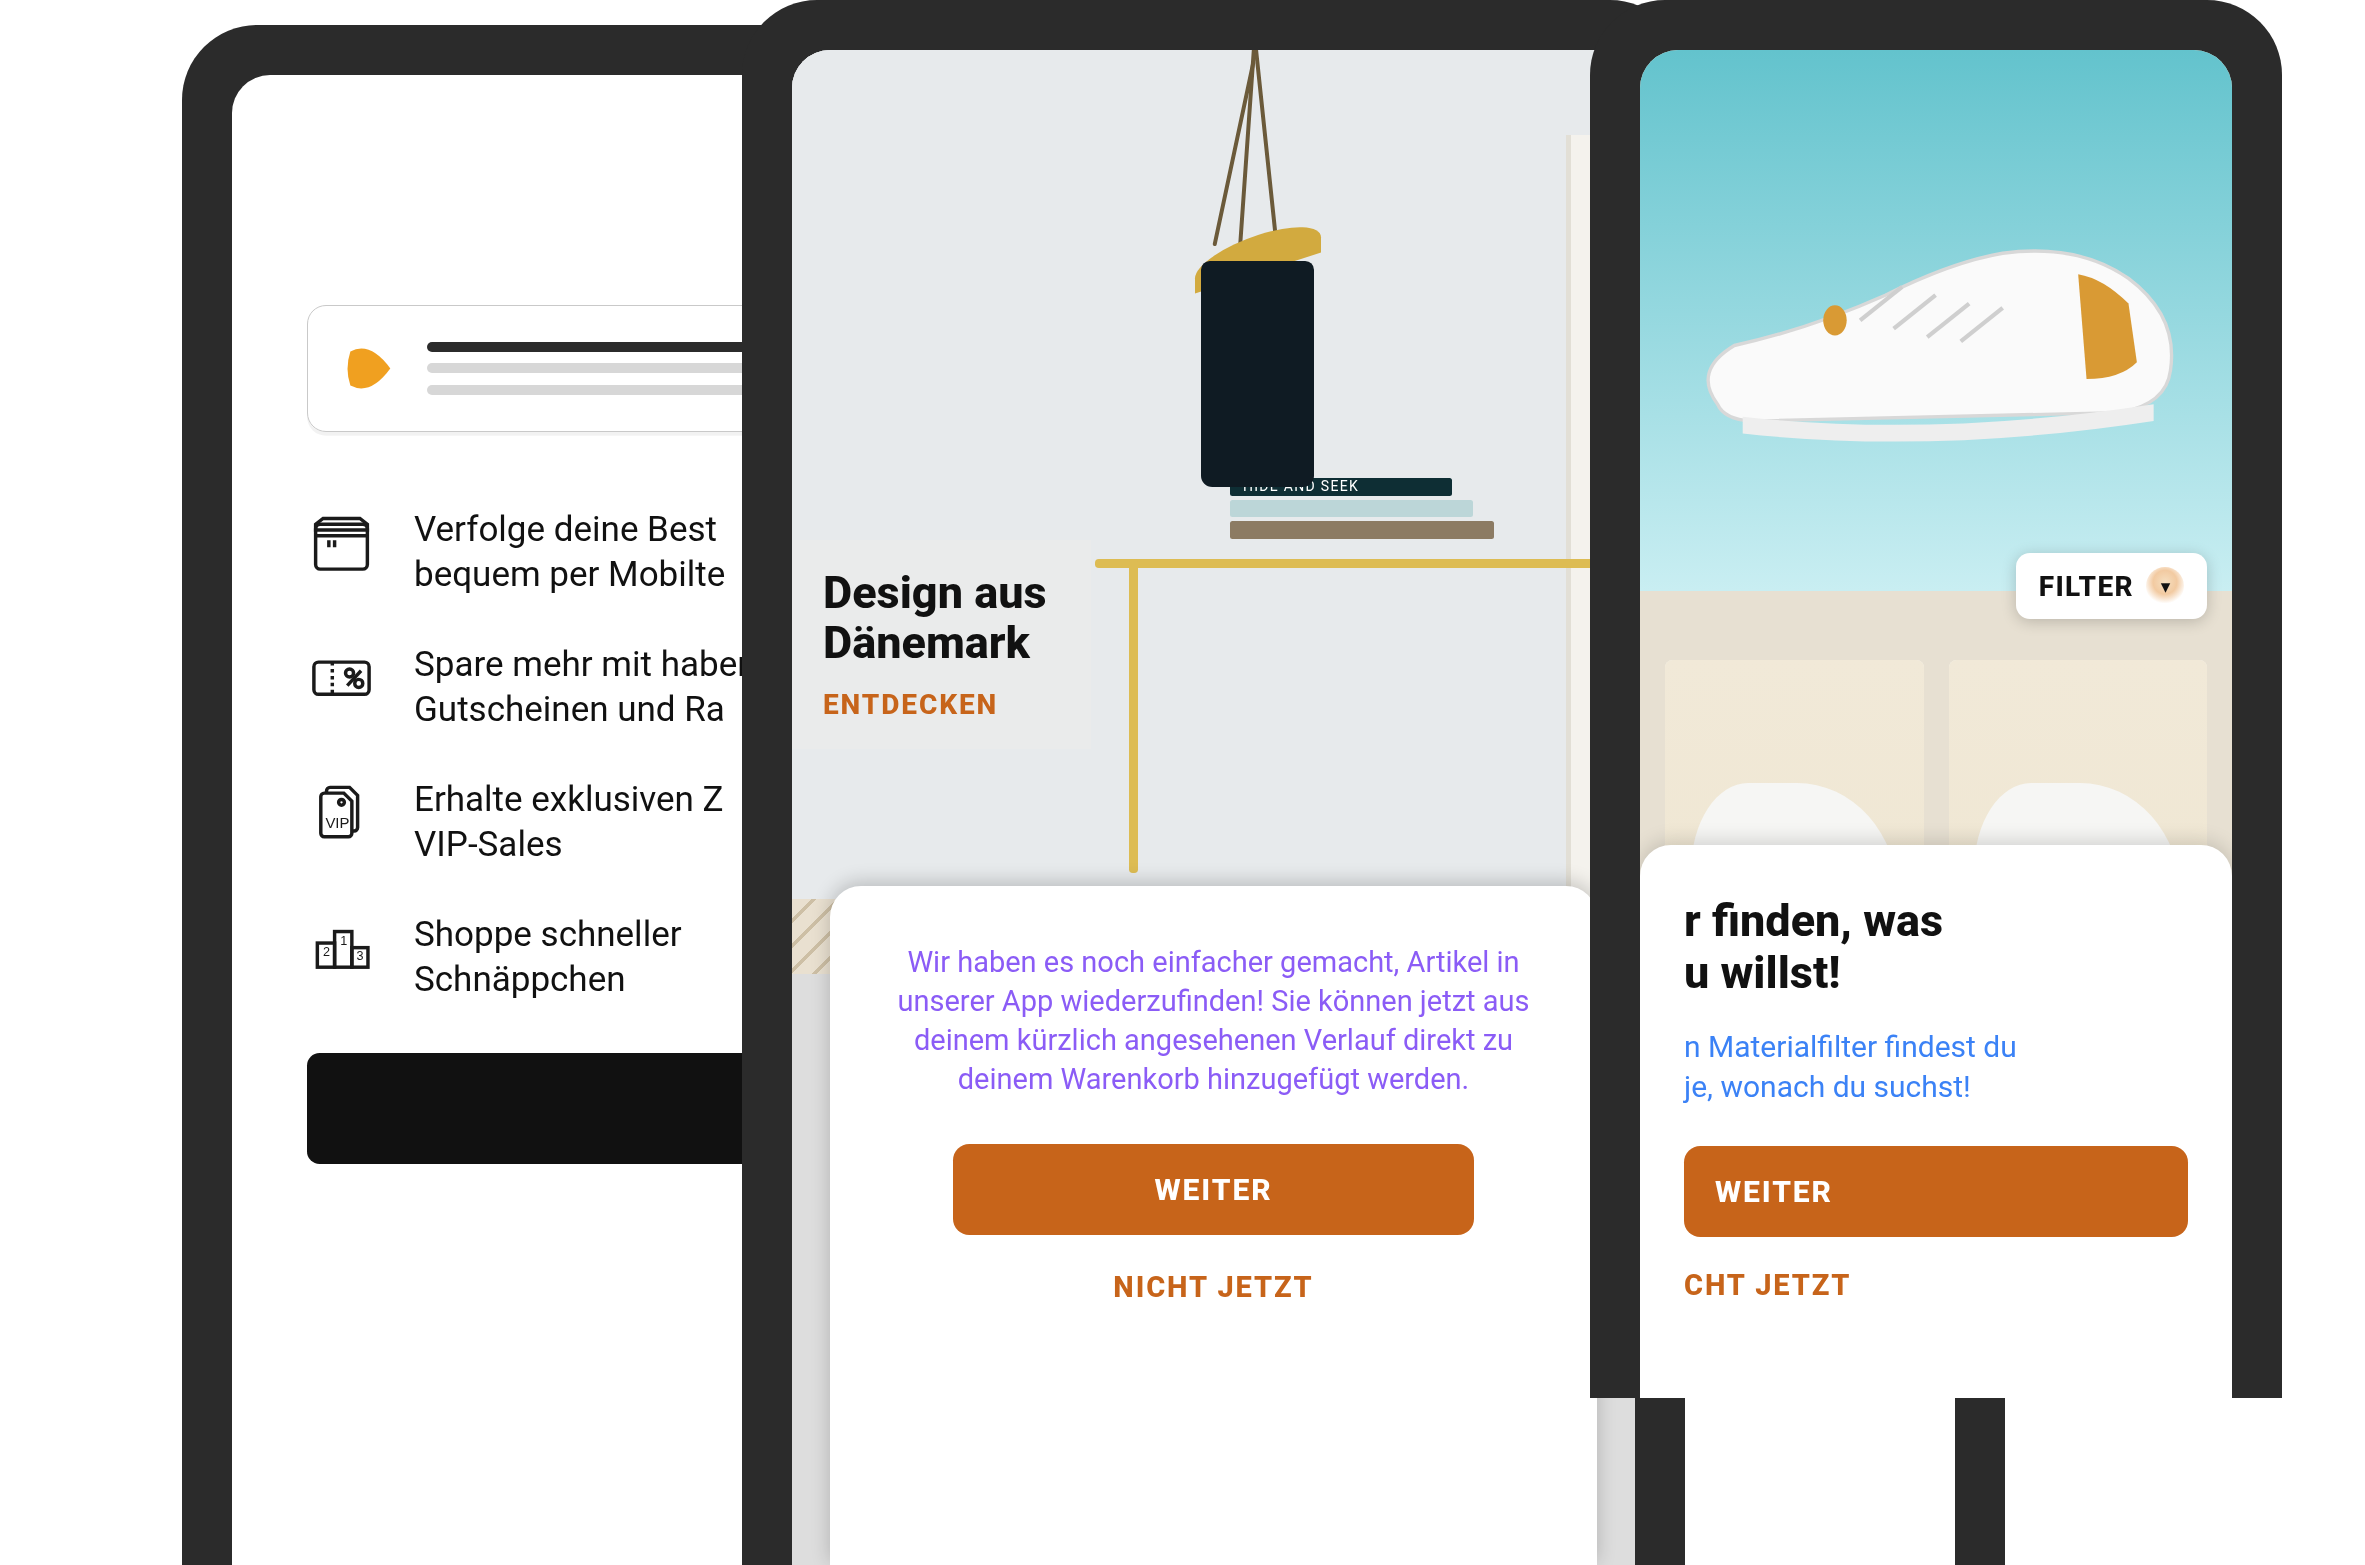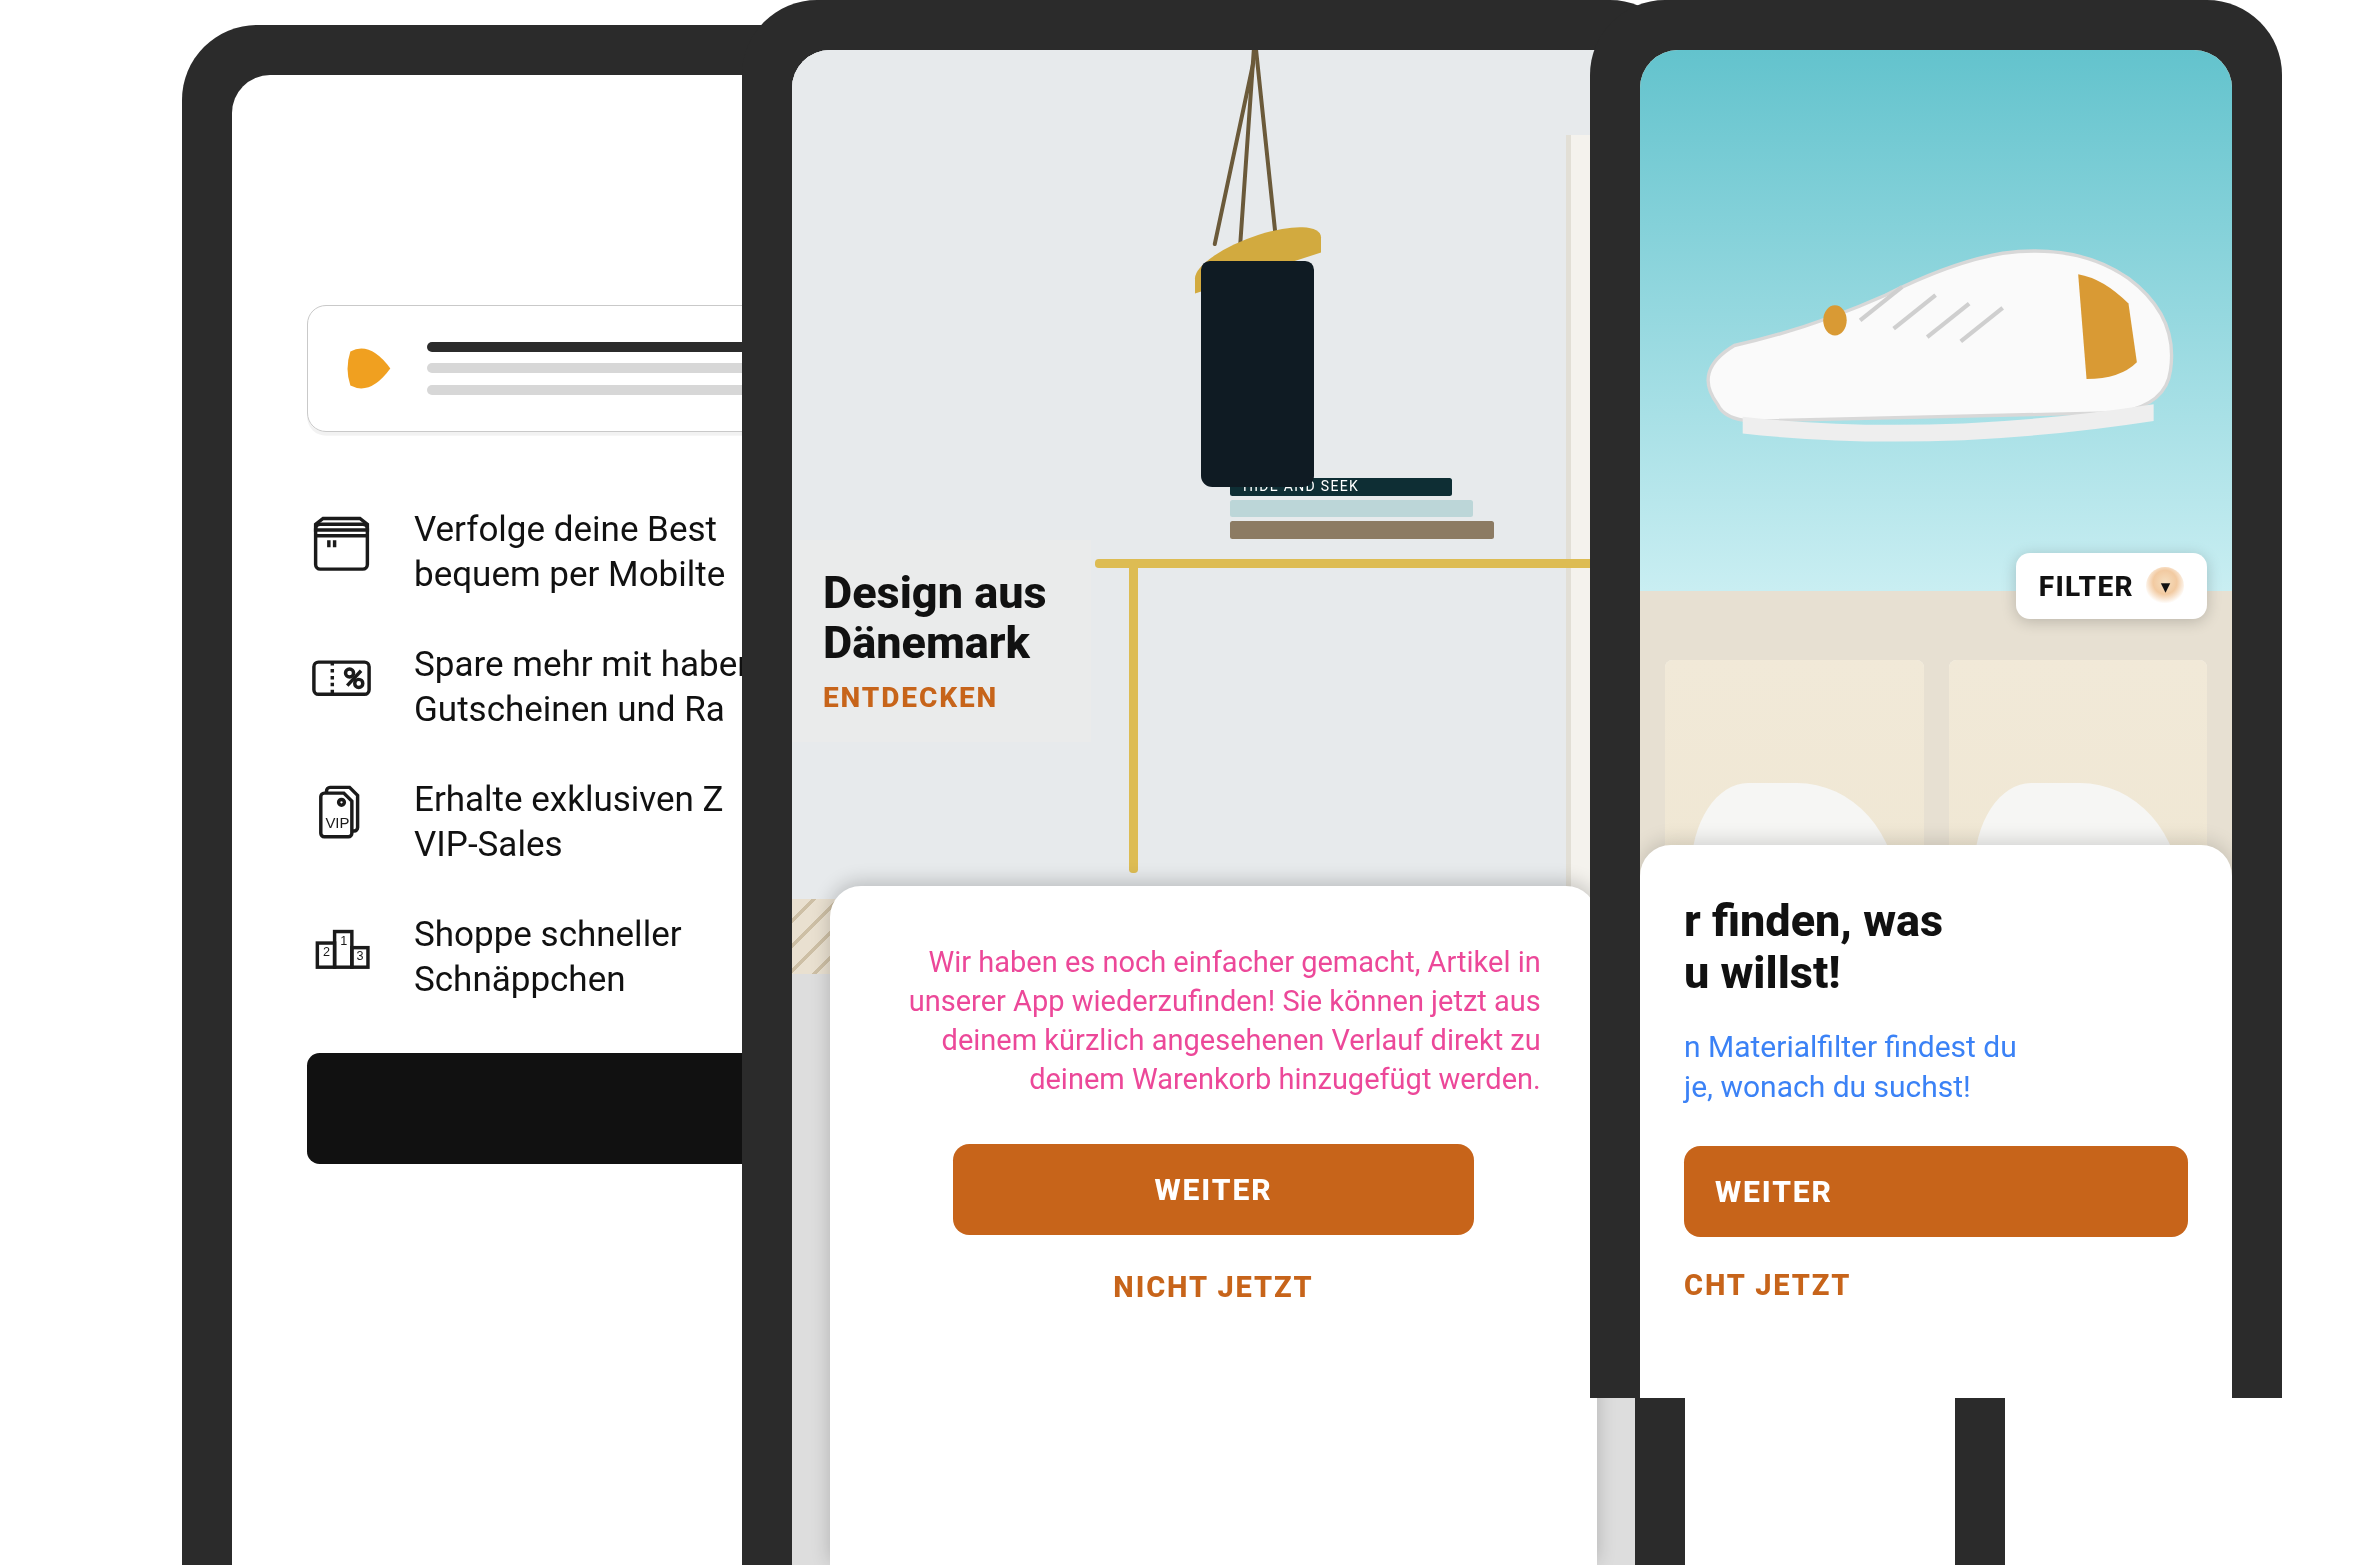--- a/index.html
+++ b/index.html
@@ -141,38 +141,38 @@
   .devB .hero-scene .panel {
     position:absolute; right:-6.3px; top:10%; bottom:0; width:75px; background:#f4f2ed; border-left:5px solid #e2dfd6;
   }
 
   .devB .hero .overlay-box {
     position:absolute; left:0; top:490px;
     background: rgba(235,235,235,0.88);
     padding: 28px 44px 28px 31px;
   }
   .devB .overlay-box .ob-title { font-size: 45px; font-weight: 800; color:#111; line-height:1.1; }
-  .devB .overlay-box .ob-cta { margin-top: 14px; font-size: 28px; font-weight: 800; letter-spacing: 1.9px; color:#c7641a; }
+  .devB .overlay-box .ob-cta { margin-top: 21px; font-size: 28px; font-weight: 800; letter-spacing: 1.9px; color:#c7641a; }
 
   .devB .rug {
     height: 75px;
     background:
       repeating-linear-gradient(135deg, #e9e0d0 0 14px, #cdbfa5 14px 17.6px),
       linear-gradient(#dfe4e6,#dfe4e6);
   }
 
   .devB .modal {
     position:absolute; left:38px; right:38px; bottom:0;
     background:#fff; border-radius: 31px 31px 0 0;
     padding: 57px 50px 38px 50px;
     box-shadow: 0 -3.8px 19px rgba(0,0,0,0.2);
     min-height: 679px;
   }
   .devB .modal .m-title { text-align:center; font-size: 45px; font-weight: 800; color:#111; margin-bottom: 25px;}
-  .devB .modal .m-body { text-align:right; font-size: 29px; color:#ec4899; line-height:1.35; padding: 0 6.3px;}
+  .devB .modal .m-body { text-align:center; font-size: 29px; color:#8b5cf6; line-height:1.35; padding: 0 6.3px;}
   .devB .modal .m-primary {
     margin: 44px auto 0 auto;
     background:#c7641a; color:#fff; font-size:30px; font-weight:800; letter-spacing:1.9px;
     text-align:center; padding:28px 0; border-radius:16.3px; width: 78%;
   }
   .devB .modal .m-secondary {
     margin-top: 35px; text-align:center; font-size:29px; font-weight:800; letter-spacing:1.9px; color:#c7641a;
   }
 
   

